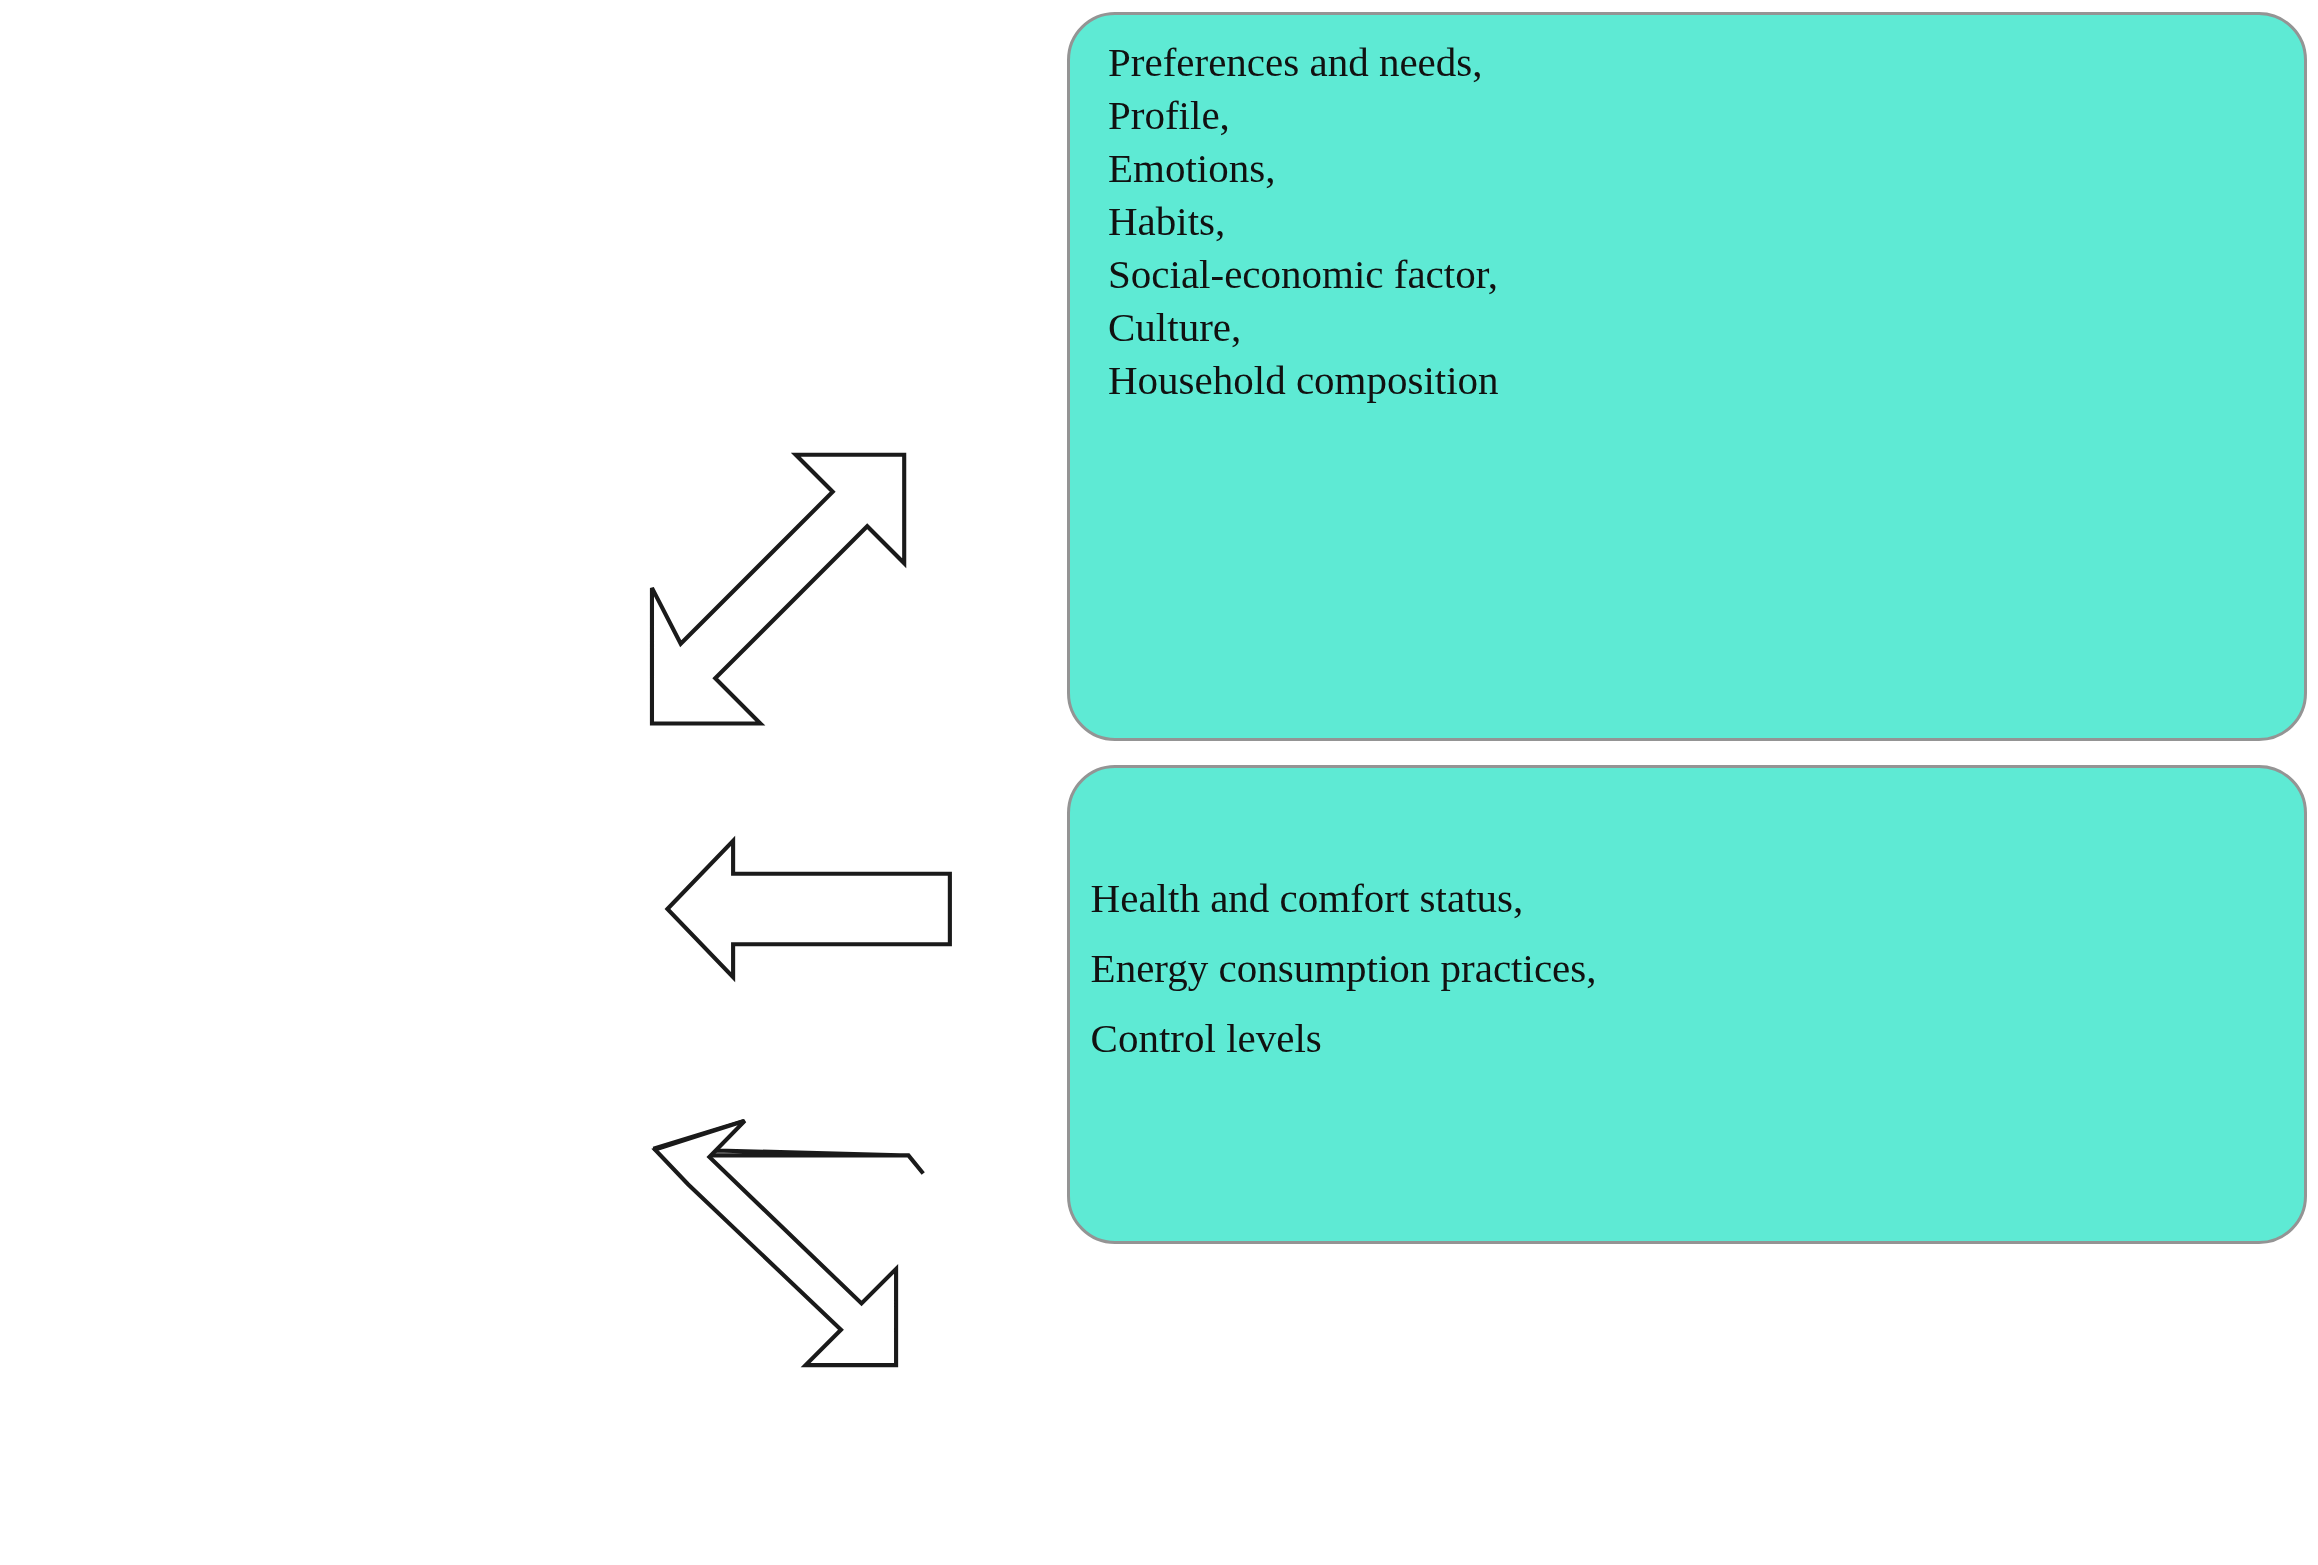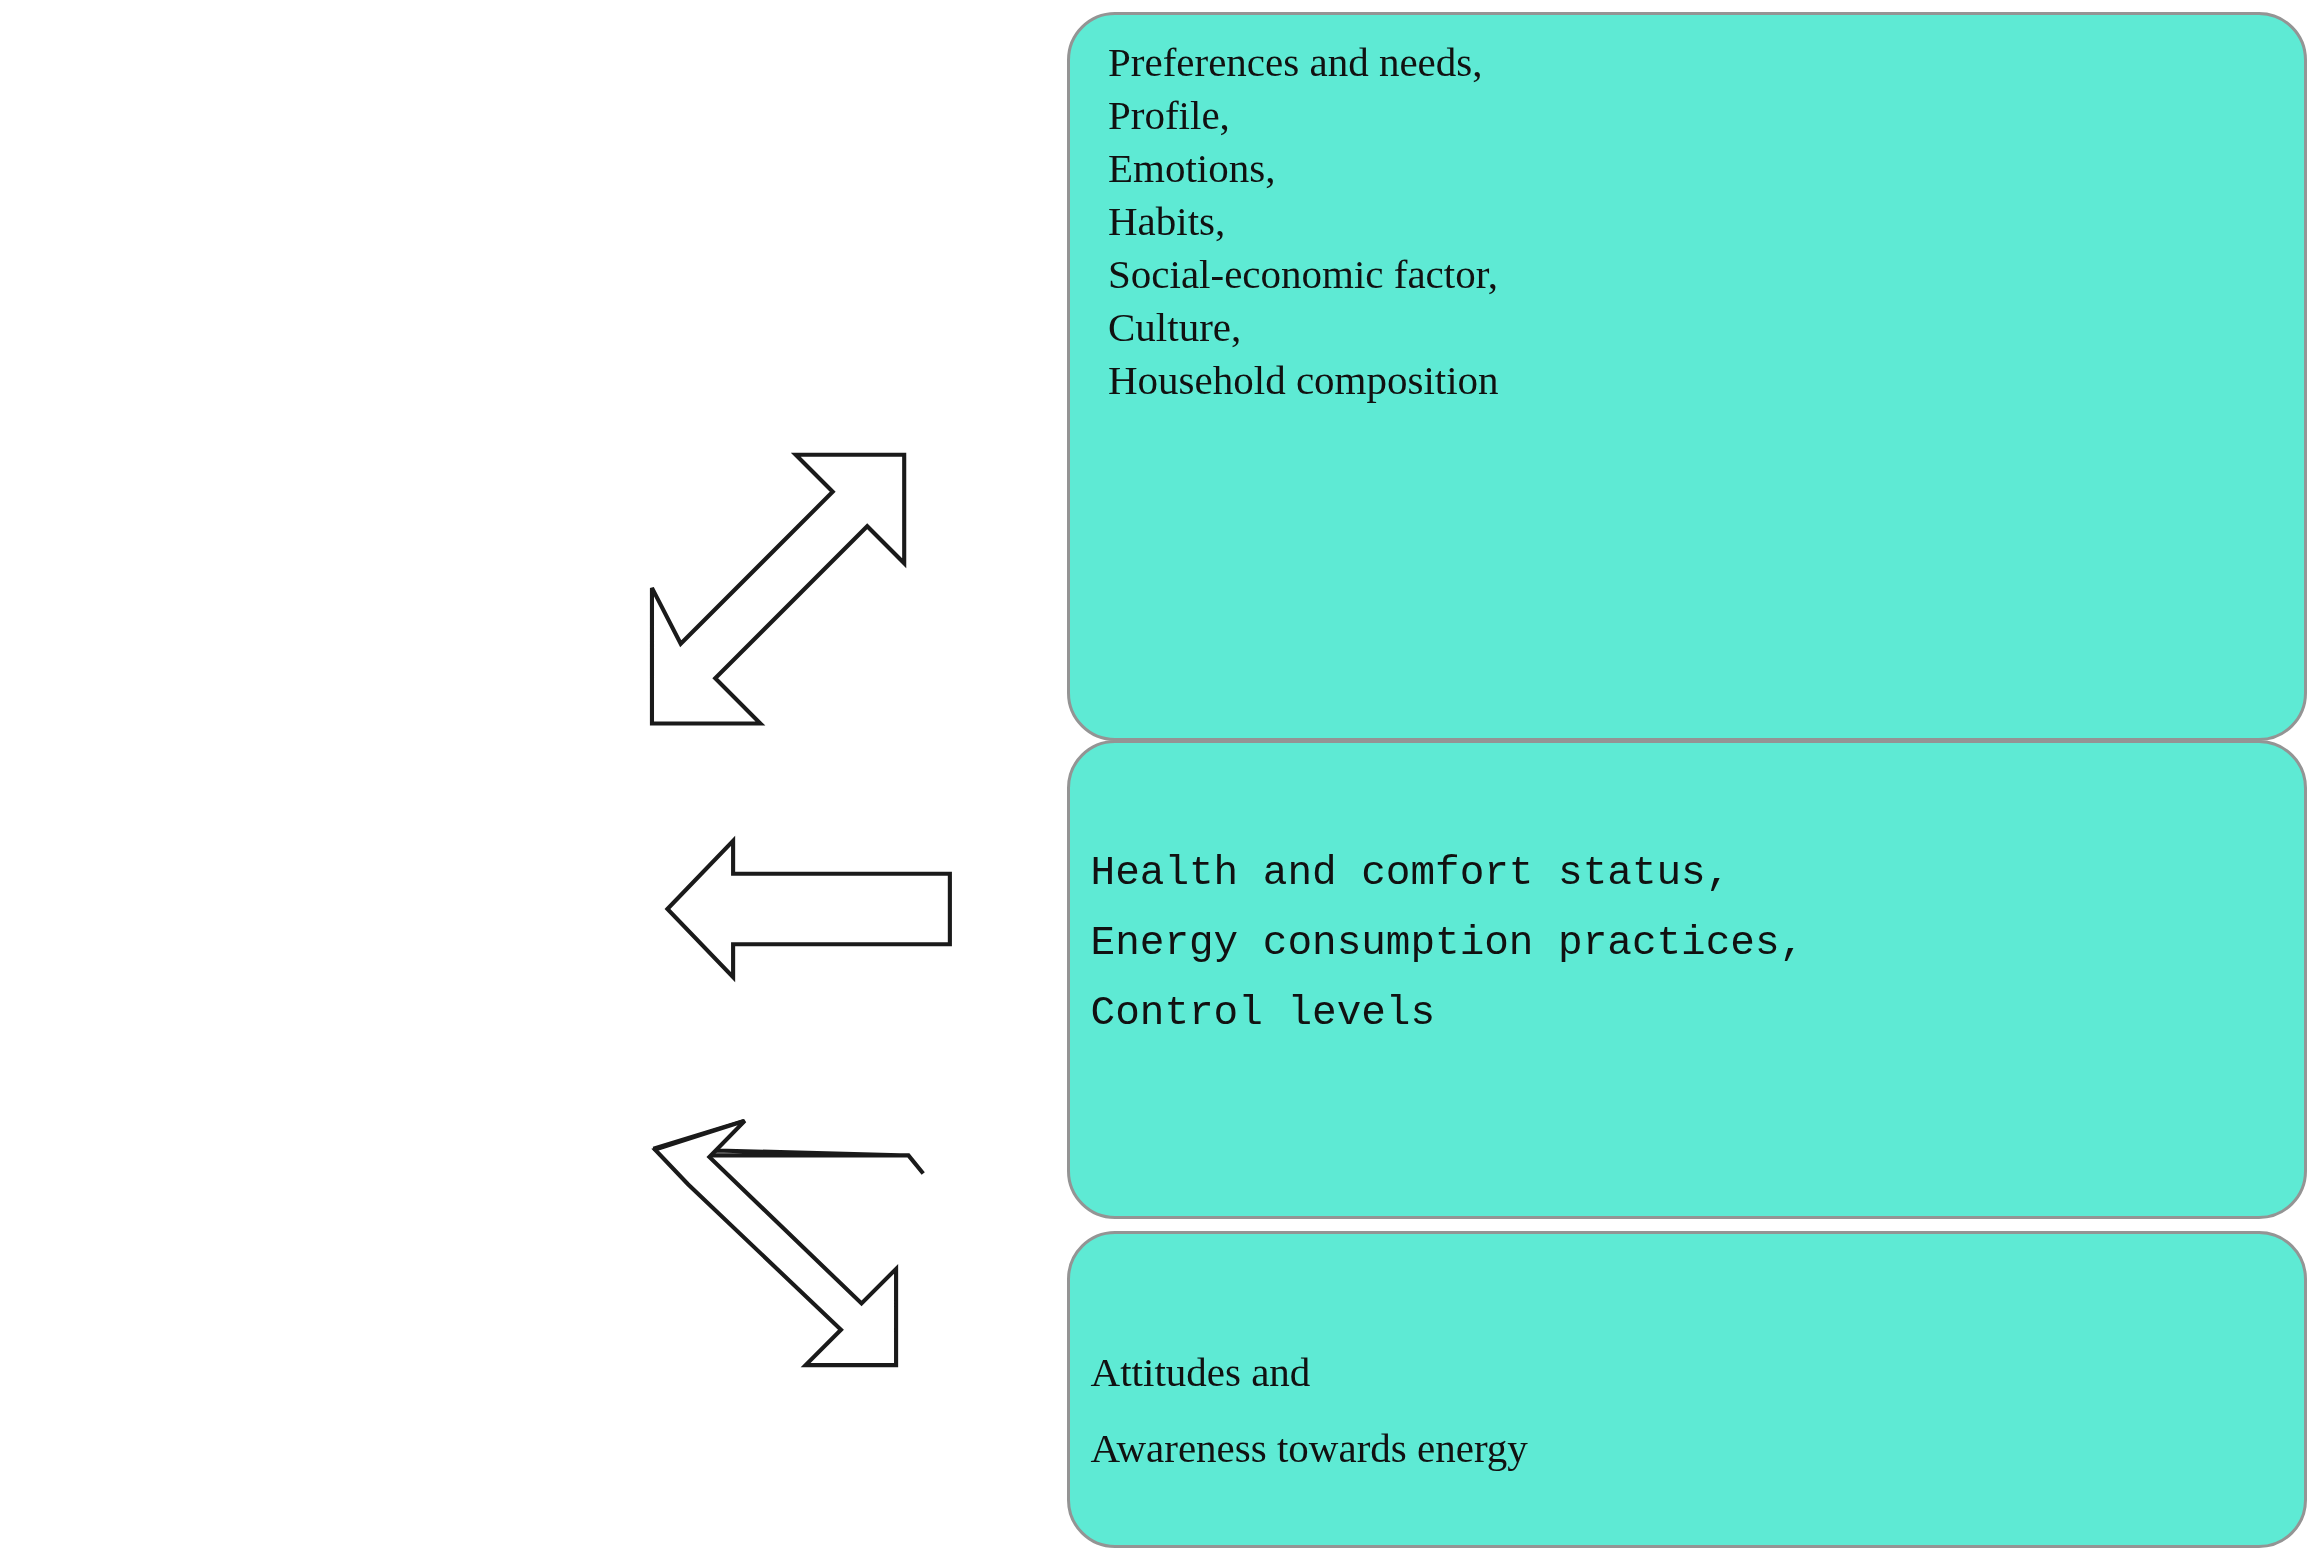--- a/index.html
+++ b/index.html
@@ -52,21 +52,21 @@
   .factor-box {
     position: absolute;
     left: 1067px;
     width: 1240px;
     box-sizing: border-box;
     border: 3.3px solid #949494;
     border-radius: 48px;
     background: #5eead4;
   }
   #box-preferences { top: 11.5px;   height: 729px; }
-  #box-health      { top: 740px;  height: 479px; font-family: Liberation Mono, monospace; }
+  #box-health      { top: 765px;  height: 479px; }
   #box-attitudes   { top: 1231px; height: 317px; }
 
   .box-lines {
     position: absolute;
     left: 0;
     width: 100%;
   }
   #box-preferences .box-lines { top: 21.4px;  padding-left: 38px; }
   #box-health      .box-lines { top: 95px; padding-left: 20.6px; }
   #box-attitudes   .box-lines { top: 100px; padding-left: 20.6px; }
@@ -128,21 +128,15 @@
   </div>
 
   <div class="factor-box" id="box-health">
     <div class="box-lines">
       <div class="box-line">Health  and comfort status,</div>
       <div class="box-line">Energy  consumption practices,</div>
       <div class="box-line">Control levels</div>
     </div>
   </div>
 
-  <div class="factor-box" id="box-attitudes">
-    <div class="box-lines">
-      <div class="box-line">Attitudes  and</div>
-      <div class="box-line">Awareness  towards energy</div>
-    </div>
-  </div>
 
 </div>
 
 
 </body></html>

